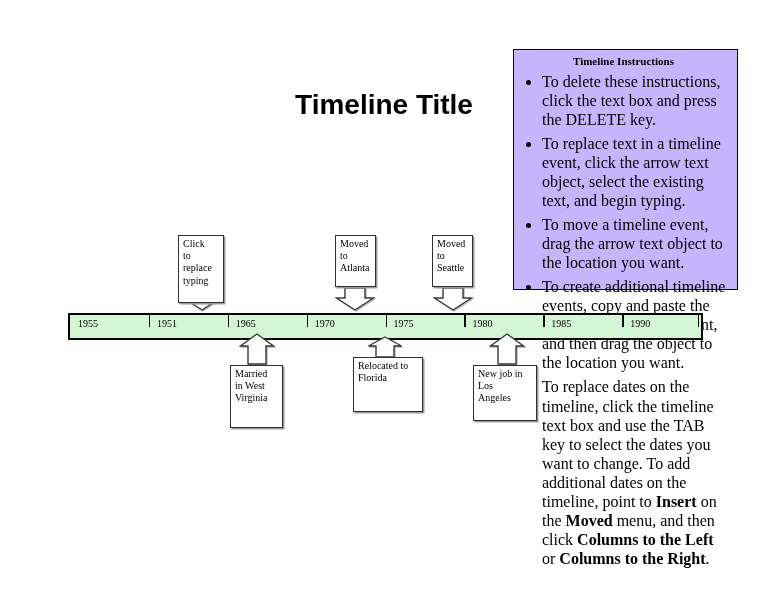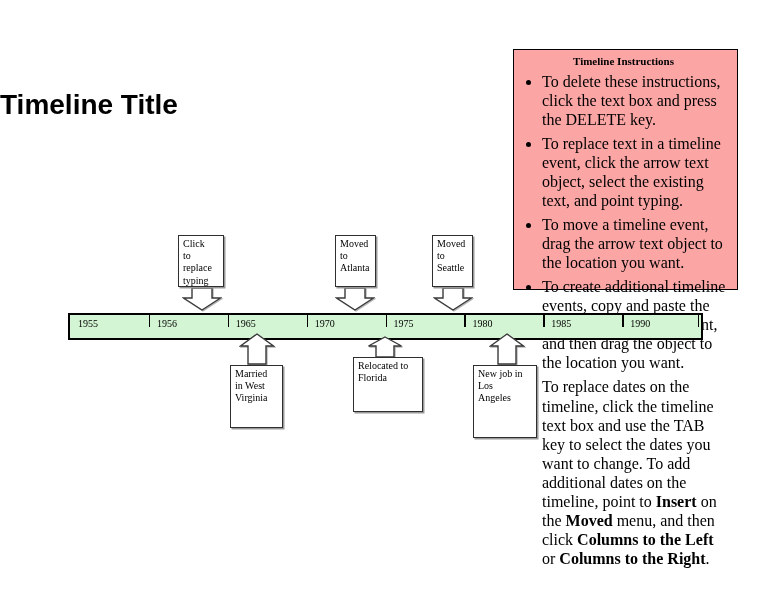--- a/index.html
+++ b/index.html
@@ -1,28 +1,28 @@
 <!DOCTYPE html>
 <html><head>
 <meta charset="utf-8">
 <style>
   html,body{margin:0;padding:0;background:#fff;}
   .page{
     position:relative;width:768px;height:594px;background:#ffffff;
     font-family:"Liberation Serif",serif;color:#000;overflow:hidden;
   }
   .doc-title{
-    position:absolute;left:0;top:89px;width:768px;
+    position:absolute;left:0;top:89px;width:768px;text-align:center;
     font-family:"Liberation Sans",sans-serif;font-weight:bold;font-size:28px;
     letter-spacing:0;
   }
   
   .instructions{
     position:absolute;left:513px;top:49px;width:225px;height:241px;
-    box-sizing:border-box;border:1.5px solid #000;background:#fca5a5;
+    box-sizing:border-box;border:1.5px solid #000;background:#c4b5fd;
     padding:4px 8px 4px 4px;
   }
   .instructions .ititle{
     text-align:center;font-weight:bold;font-size:11px;margin:1px 0 2px 0;
   }
   .instructions ul{
     margin:0;padding:0 0 0 24px;list-style:disc outside;
   }
   .instructions li{
     font-size:16px;line-height:1.19;margin-top:5px;
@@ -45,54 +45,54 @@
   
   .evbox{
     position:absolute;box-sizing:border-box;background:#fff;
     border:1.3px solid #2f2f2f;box-shadow:1.5px 1.5px 0 #9a9a9a;
     font-size:10px;line-height:1.22;padding:2px 4px;white-space:pre-line;
     z-index:2;
   }
   .arrow{position:absolute;line-height:0;filter:drop-shadow(1px 1px 0 #b5b5b5);z-index:1;}
   .arrow svg polygon{fill:#ffffff;stroke:#3a3a3a;stroke-width:1.4;stroke-linejoin:miter;}
   
-  .ev-click   {left:178px;top:235px;width:46px;height:52px;}
+  .ev-click   {left:178px;top:235px;width:46px;height:68px;}
   .ar-click   {left:182px;top:287px;}
   .ev-atlanta {left:335px;top:235px;width:41px;height:52px;}
   .ar-atlanta {left:335px;top:287px;}
   .ev-seattle {left:432px;top:235px;width:41px;height:52px;}
   .ar-seattle {left:433px;top:287px;}
   .ar-married {left:239px;top:333px;}
   .ev-married {left:230px;top:365px;width:53px;height:63px;}
   .ar-florida {left:367px;top:336px;}
   .ev-florida {left:353px;top:357px;width:70px;height:55px;}
   .ar-newjob  {left:489px;top:333px;}
-  .ev-newjob  {left:473px;top:365px;width:64px;height:73px;}
+  .ev-newjob  {left:473px;top:365px;width:64px;height:56px;}
 </style>
 </head>
 <body>
 
 <div class="page">
 
   <div class="doc-title">Timeline Title</div>
 
   <div class="instructions">
     <div class="ititle">Timeline Instructions</div>
     <ul>
         <li><span>To delete these instructions, click the text box and press the DELETE key.</span></li>
-        <li><span>To replace text in a timeline event, click the arrow text object, select the existing text, and point typing.</span></li>
+        <li><span>To replace text in a timeline event, click the arrow text object, select the existing text, and begin typing.</span></li>
         <li><span>To move a timeline event, drag the arrow text object to the location you want.</span></li>
         <li><span>To create additional timeline events, copy and paste the arrow text object you want, and then drag the object to the location you want.</span></li>
         <li><span>To replace dates on the timeline, click the timeline text box and use the TAB key to select the dates you want to change. To add additional dates on the timeline, point to </span><b>Insert</b><span> on the </span><b>Moved</b><span> menu, and then click </span><b>Columns to the Left</b><span> or </span><b>Columns to the Right</b><span>.</span></li>
       </ul>
   </div>
 
   <div class="bar" style="background: rgb(212, 245, 212); border-color: rgb(0, 0, 0);">
       <div class="cell">1955</div>
-      <div class="cell">1956</div>
+      <div class="cell">1951</div>
       <div class="cell">1965</div>
       <div class="cell">1970</div>
       <div class="cell">1975</div>
       <div class="cell">1980</div>
       <div class="cell">1985</div>
       <div class="cell">1990</div>
     </div>
 
   <div class="evbox ev-click">Click
 to

